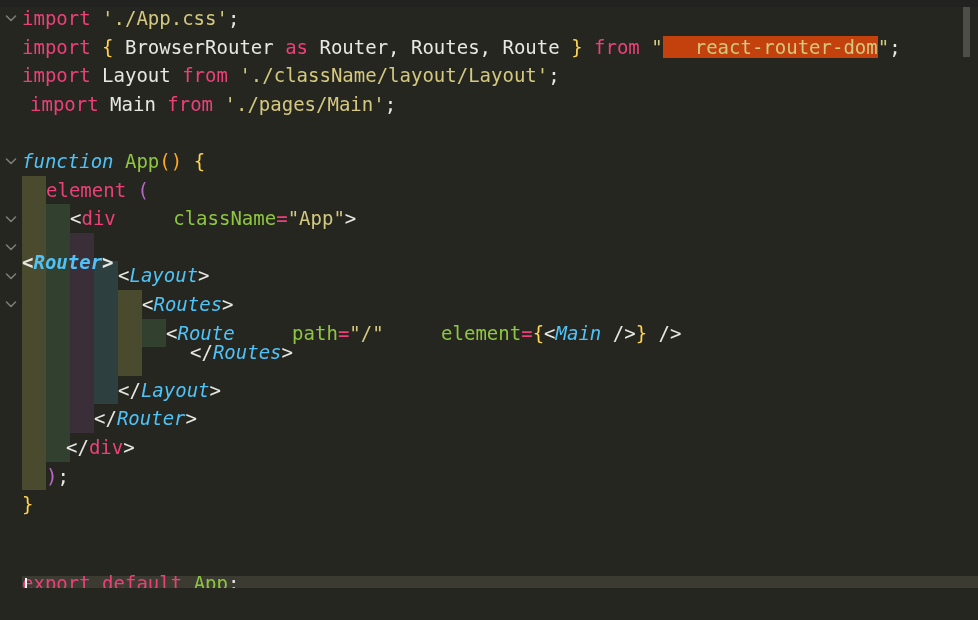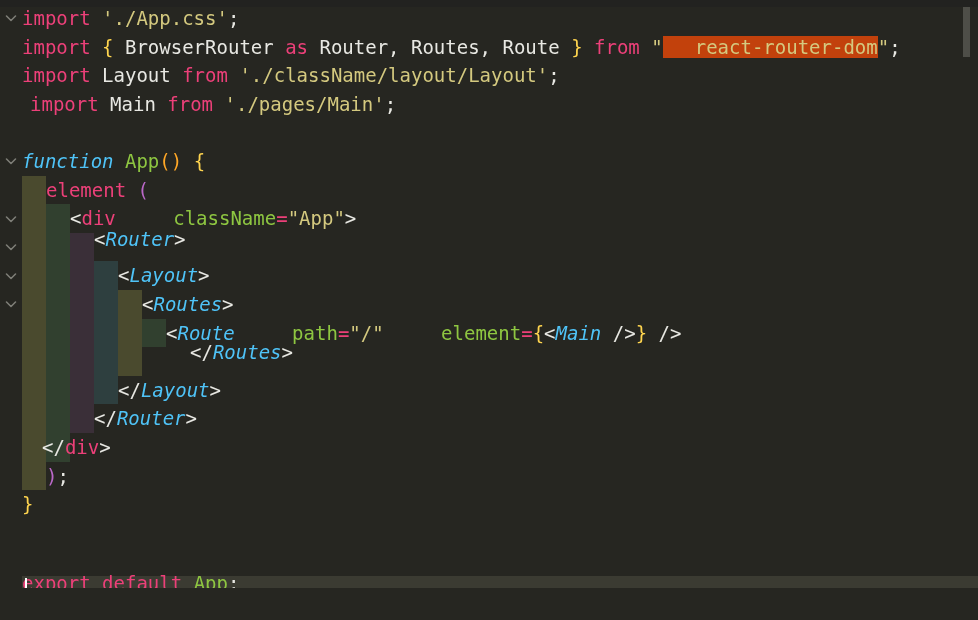--- a/index.html
+++ b/index.html
@@ -168,28 +168,28 @@
 
   <div id="code-layer">
       <div class="code-line" style="top: 4px; padding-left: 0px;"><span class="t-kw">import</span><span class="t-plain"> </span><span class="t-str">'./App.css'</span><span class="t-punct">;</span></div>
       <div class="code-line" style="top: 32.6px; padding-left: 0px;"><span class="t-kw">import</span><span class="t-plain"> </span><span class="t-brace">{</span><span class="t-plain"> BrowserRouter </span><span class="t-kw">as</span><span class="t-plain"> Router, Routes, Route </span><span class="t-brace">}</span><span class="t-plain"> </span><span class="t-kw">from</span><span class="t-plain"> </span><span class="t-str">"</span><span class="t-str sel">react-router-dom</span><span class="t-str">"</span><span class="t-punct">;</span></div>
       <div class="code-line" style="top: 61.2px; padding-left: 0px;"><span class="t-kw">import</span><span class="t-plain"> Layout </span><span class="t-kw">from</span><span class="t-plain"> </span><span class="t-str">'./className/layout/Layout'</span><span class="t-punct">;</span></div>
       <div class="code-line" style="top: 89.8px; padding-left: 0px; margin-left: 8px;"><span class="t-kw">import</span><span class="t-plain"> Main </span><span class="t-kw">from</span><span class="t-plain"> </span><span class="t-str">'./pages/Main'</span><span class="t-punct">;</span></div>
       <div class="code-line" style="top: 118.4px; padding-left: 0px;"></div>
       <div class="code-line" style="top: 147px; padding-left: 0px;"><span class="t-fnkw">function</span><span class="t-plain"> </span><span class="t-green">App</span><span class="t-paren-o">()</span><span class="t-plain"> </span><span class="t-brace">{</span></div>
       <div class="code-line" style="top: 175.6px; padding-left: 24px;"><span class="t-kw">element</span><span class="t-plain"> </span><span class="t-paren-p">(</span></div>
       <div class="code-line" style="top: 204.2px; padding-left: 48px;"><span class="t-punct">&lt;</span><span class="t-tag">div</span><span class="t-plain"> </span><span class="t-attr">className</span><span class="t-eq">=</span><span class="t-str">"App"</span><span class="t-punct">&gt;</span></div>
-      <div class="code-line" style="top: 225px; padding-left: 72px;"><span class="t-punct">&lt;</span><span class="t-comp">Router</span><span class="t-punct">&gt;</span></div>
+      <div class="code-line" style="top: 248px;  font-weight: bold;"><span class="t-punct">&lt;</span><span class="t-comp">Router</span><span class="t-punct">&gt;</span></div>
       <div class="code-line" style="top: 261.4px; padding-left: 96px;"><span class="t-punct">&lt;</span><span class="t-comp">Layout</span><span class="t-punct">&gt;</span></div>
       <div class="code-line" style="top: 290px; padding-left: 120px;"><span class="t-punct">&lt;</span><span class="t-comp">Routes</span><span class="t-punct">&gt;</span></div>
       <div class="code-line" style="top: 318.6px; padding-left: 144px;"><span class="t-punct">&lt;</span><span class="t-comp">Route</span><span class="t-plain"> </span><span class="t-attr">path</span><span class="t-eq">=</span><span class="t-str">"/"</span><span class="t-plain"> </span><span class="t-attr">element</span><span class="t-eq">=</span><span class="t-brace">{</span><span class="t-punct">&lt;</span><span class="t-comp">Main</span><span class="t-plain"> </span><span class="t-punct">/&gt;</span><span class="t-brace">}</span><span class="t-plain"> </span><span class="t-punct">/&gt;</span></div>
       <div class="code-line" style="top: 338px; padding-left: 120px; margin-left: 48px;"><span class="t-punct">&lt;/</span><span class="t-comp">Routes</span><span class="t-punct">&gt;</span></div>
       <div class="code-line" style="top: 375.8px; padding-left: 96px;"><span class="t-punct">&lt;/</span><span class="t-comp">Layout</span><span class="t-punct">&gt;</span></div>
       <div class="code-line" style="top: 404.4px; padding-left: 72px;"><span class="t-punct">&lt;/</span><span class="t-comp">Router</span><span class="t-punct">&gt;</span></div>
-      <div class="code-line" style="top: 433px; padding-left: 20px;"><span class="t-punct">&lt;/</span><span class="t-tag">div</span><span class="t-punct">&gt;</span></div>
+      <div class="code-line" style="top: 433px; padding-left: 44px;"><span class="t-punct">&lt;/</span><span class="t-tag">div</span><span class="t-punct">&gt;</span></div>
       <div class="code-line" style="top: 461.6px; padding-left: 24px;"><span class="t-paren-p">)</span><span class="t-punct">;</span></div>
       <div class="code-line" style="top: 490.2px; padding-left: 0px;"><span class="t-brace">}</span></div>
       <div class="code-line" style="top: 518.8px; padding-left: 0px;"></div>
       <div class="code-line" style="top: 569px; padding-left: 0px;"><span class="t-kw">export</span><span class="t-plain"> </span><span class="t-kw">default</span><span class="t-plain"> </span><span class="t-green">App</span><span class="t-punct">;</span></div>
       <div class="code-line" style="top: 576px; padding-left: 0px;"></div>
     </div>
 
   <div id="cursor" style="left: 25px; top: 578px; height: 24.6px;"></div>
 
   <div id="scrollbar-track">

